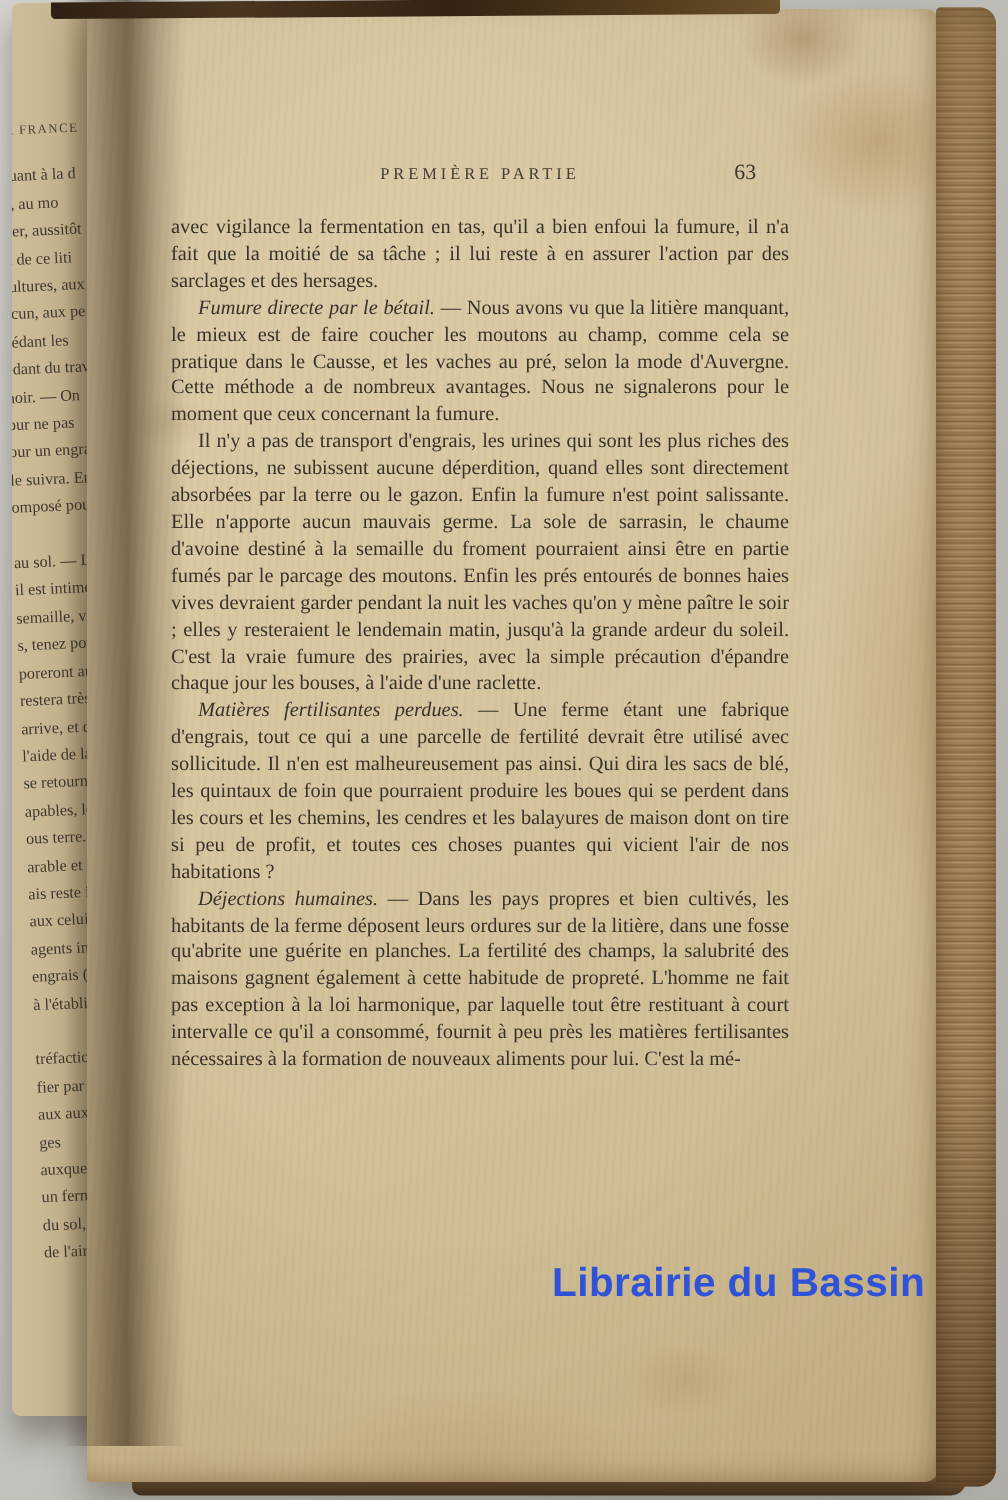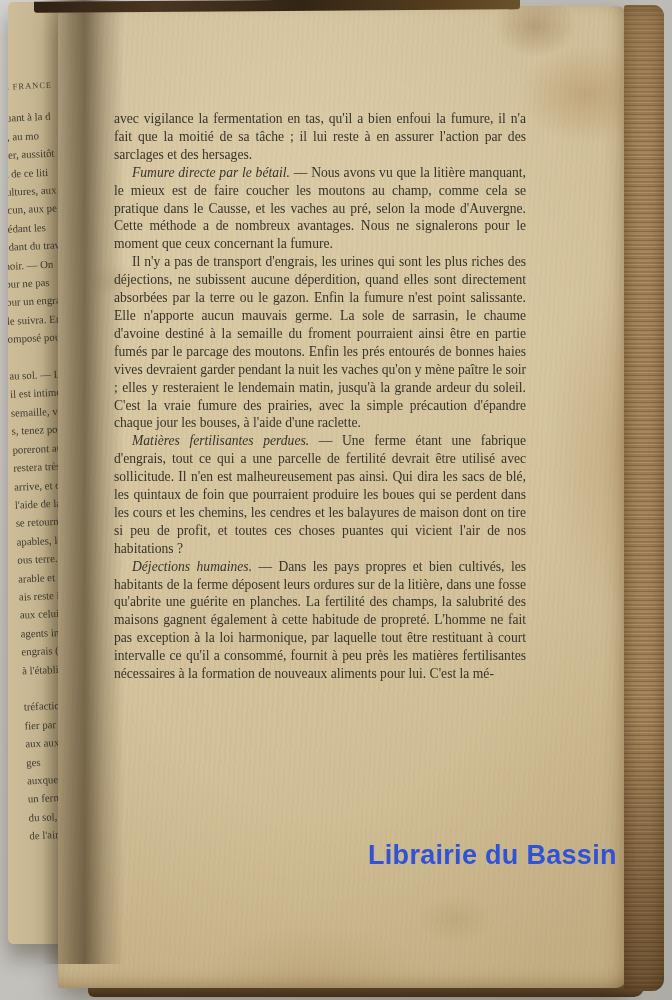--- a/index.html
+++ b/index.html
@@ -157,20 +157,24 @@
           <div class="fragment-line">un ferment spé</div>
           <div class="fragment-line">du sol, ce q</div>
           <div class="fragment-line">de l'air.</div>
         </div>
     </div>
 
     <div class="page-main">
       <div class="stains"></div>
 
       <div class="content">
+        <div class="page-header">
+          <span class="running-title">PREMIÈRE PARTIE</span>
+          <span class="page-number">63</span>
+        </div>
 
         <div class="text-block">
           <p class="noindent"><span>avec vigilance la fermentation en tas, qu'il a bien enfoui la fumure, il n'a fait que la moitié de sa tâche ; il lui reste à en assurer l'action par des sarclages et des hersages.</span></p>
           <p><span class="lead">Fumure directe par le bétail.</span><span> — Nous avons vu que la litière manquant, le mieux est de faire coucher les moutons au champ, comme cela se pratique dans le Causse, et les vaches au pré, selon la mode d'Auvergne. Cette méthode a de nombreux avantages. Nous ne signalerons pour le moment que ceux concernant la fumure.</span></p>
           <p><span>Il n'y a pas de transport d'engrais, les urines qui sont les plus riches des déjections, ne subissent aucune déperdition, quand elles sont directement absorbées par la terre ou le gazon. Enfin la fumure n'est point salissante. Elle n'apporte aucun mauvais germe. La sole de sarrasin, le chaume d'avoine destiné à la semaille du froment pourraient ainsi être en partie fumés par le parcage des moutons. Enfin les prés entourés de bonnes haies vives devraient garder pendant la nuit les vaches qu'on y mène paître le soir ; elles y resteraient le lendemain matin, jusqu'à la grande ardeur du soleil. C'est la vraie fumure des prairies, avec la simple précaution d'épandre chaque jour les bouses, à l'aide d'une raclette.</span></p>
           <p><span class="lead">Matières fertilisantes perdues.</span><span> — Une ferme étant une fabrique d'engrais, tout ce qui a une parcelle de fertilité devrait être utilisé avec sollicitude. Il n'en est malheureusement pas ainsi. Qui dira les sacs de blé, les quintaux de foin que pourraient produire les boues qui se perdent dans les cours et les chemins, les cendres et les balayures de maison dont on tire si peu de profit, et toutes ces choses puantes qui vicient l'air de nos habitations ?</span></p>
           <p><span class="lead">Déjections humaines.</span><span> — Dans les pays propres et bien cultivés, les habitants de la ferme déposent leurs ordures sur de la litière, dans une fosse qu'abrite une guérite en planches. La fertilité des champs, la salubrité des maisons gagnent également à cette habitude de propreté. L'homme ne fait pas exception à la loi harmonique, par laquelle tout être restituant à court intervalle ce qu'il a consommé, fournit à peu près les matières fertilisantes nécessaires à la formation de nouveaux aliments pour lui. C'est la mé-</span></p>
         </div>
       </div>
 

